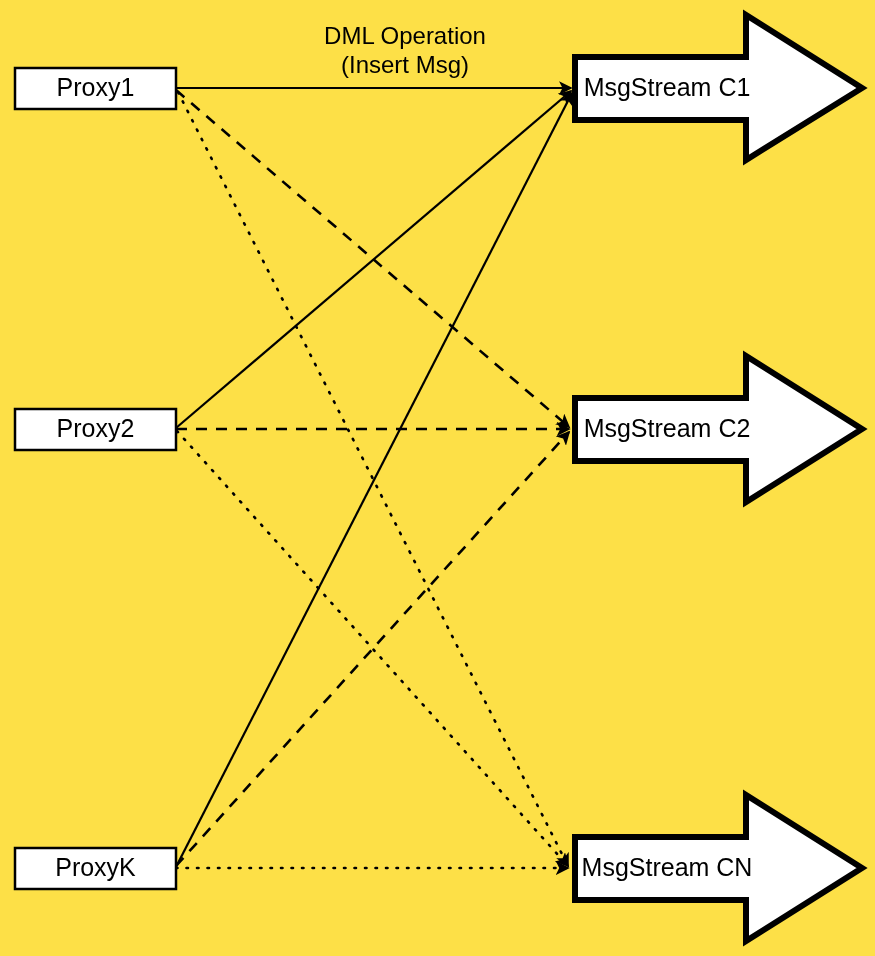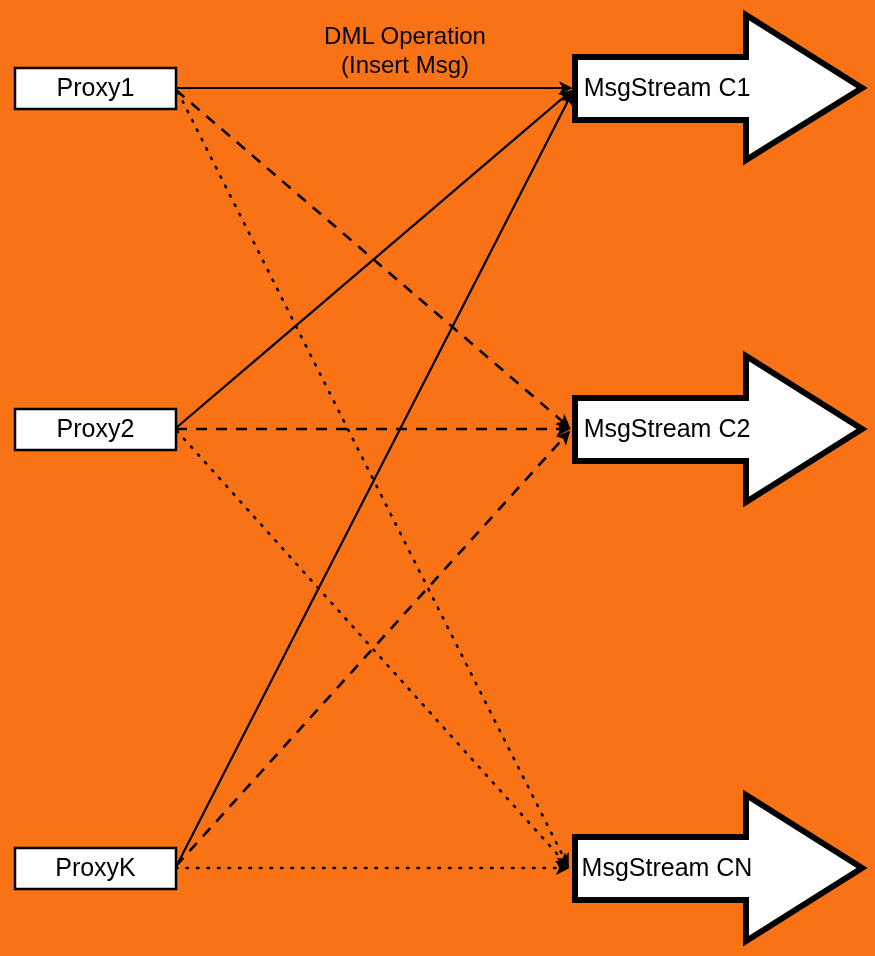--- a/index.html
+++ b/index.html
@@ -7,21 +7,21 @@
     padding: 0;
     background: #ffffff;
   }
   body {
     font-family: "Liberation Sans", sans-serif;
   }
   #diagram-root {
     position: relative;
     width: 875px;
     height: 956px;
-    background: #f97316;
+    background: #fde047;
     overflow: hidden;
   }
   svg#diagram-svg {
     display: block;
     width: 875px;
     height: 956px;
   }
   .node-box {
     fill: #ffffff;
     stroke: #000000;

